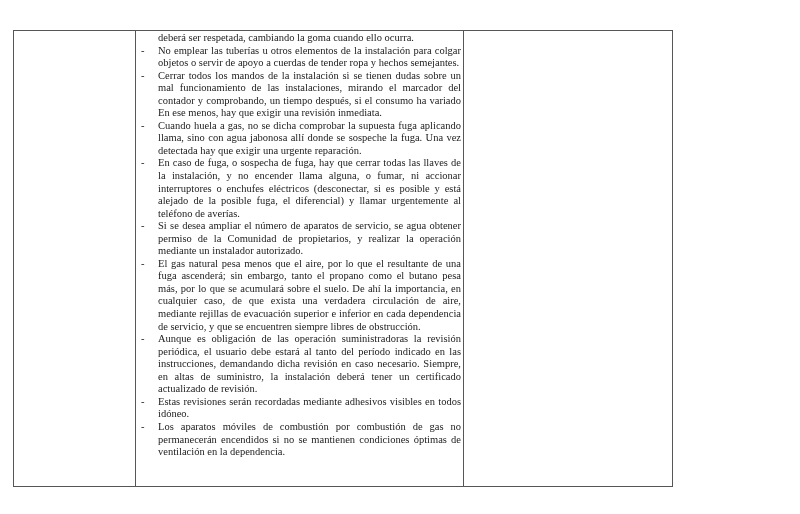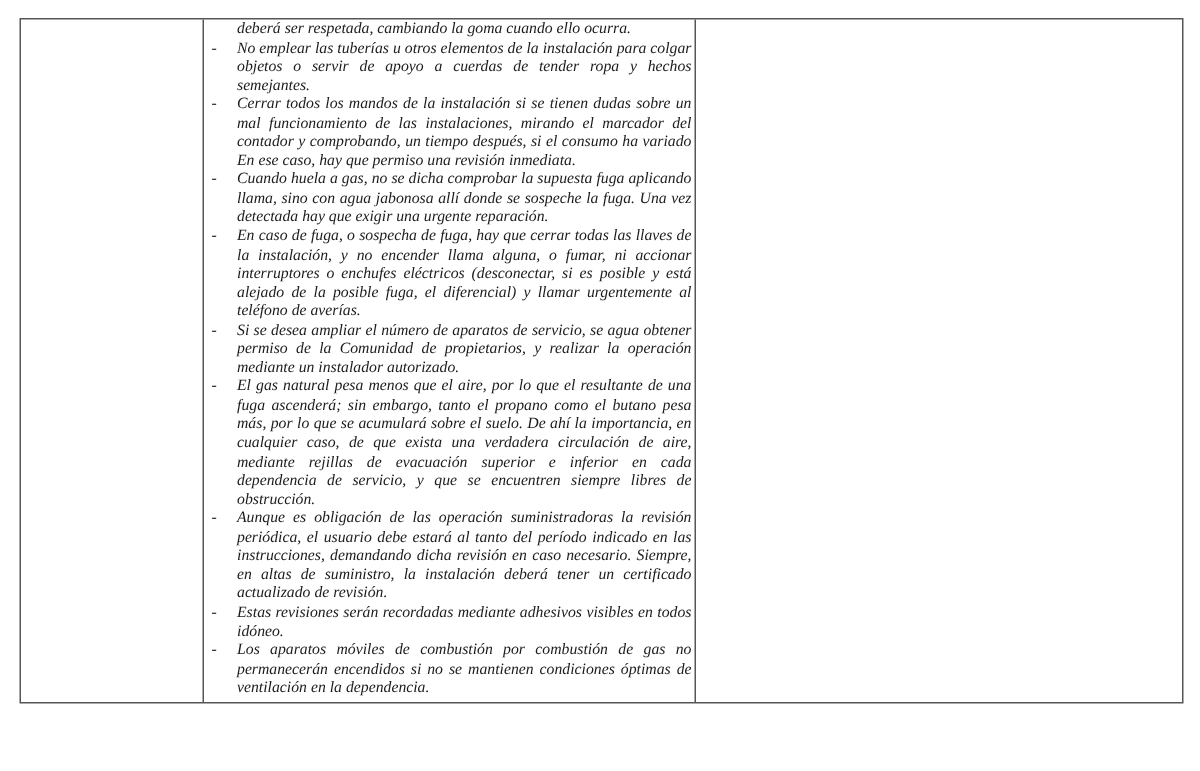--- a/index.html
+++ b/index.html
@@ -13,28 +13,27 @@
   .page {
     position: relative;
     width: 800px;
     height: 514px;
     background: #ffffff;
     overflow: hidden;
   }
   .doc-table {
     position: absolute;
     left: 13px;
-    top: 12px;
-    width: 776px;
+    top: 30px;
+    width: 660px;
     height: 457px;
     box-sizing: border-box;
     border: 1.5px solid #565656;
     display: grid;
     grid-template-columns: 122px 328px 1fr;
-    font-style: italic;
   }
   .cell {
     box-sizing: border-box;
     overflow: hidden;
   }
   .cell-left, .cell-middle {
     border-right: 1.5px solid #565656;
   }
   .cell-middle {
     padding: 1px 2px 0 3px;
@@ -79,21 +78,21 @@
 
       <div class="bullet-list">
 
         <div class="bullet">
           <span class="marker">-</span>
           <span class="btext">No emplear las tuberías u otros elementos de la instalación para colgar objetos o servir de apoyo a cuerdas de tender ropa y hechos semejantes.</span>
         </div>
 
         <div class="bullet">
           <span class="marker">-</span>
-          <span class="btext">Cerrar todos los mandos de la instalación si se tienen dudas sobre un mal funcionamiento de las instalaciones, mirando el marcador del contador y comprobando, un tiempo después, si el consumo ha variado En ese caso, hay que permiso una revisión inmediata.</span>
+          <span class="btext">Cerrar todos los mandos de la instalación si se tienen dudas sobre un mal funcionamiento de las instalaciones, mirando el marcador del contador y comprobando, un tiempo después, si el consumo ha variado En ese menos, hay que exigir una revisión inmediata.</span>
         </div>
 
         <div class="bullet">
           <span class="marker">-</span>
           <span class="btext">Cuando huela a gas, no se dicha comprobar la supuesta fuga aplicando llama, sino con agua jabonosa allí donde se sospeche la fuga. Una vez detectada hay que exigir una urgente reparación.</span>
         </div>
 
         <div class="bullet">
           <span class="marker">-</span>
           <span class="btext">En caso de fuga, o sospecha de fuga, hay que cerrar todas las llaves de la instalación, y no encender llama alguna, o fumar, ni accionar interruptores o enchufes eléctricos (desconectar, si es posible y está alejado de la posible fuga, el diferencial) y llamar urgentemente al teléfono de averías.</span>

